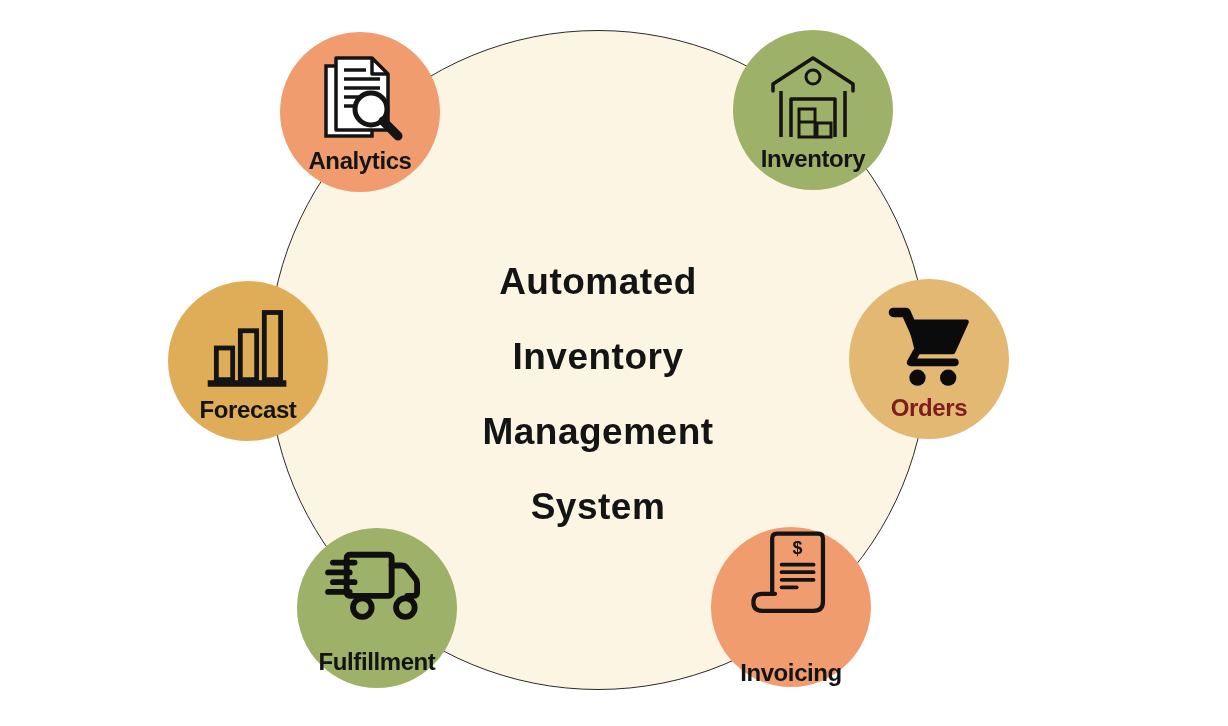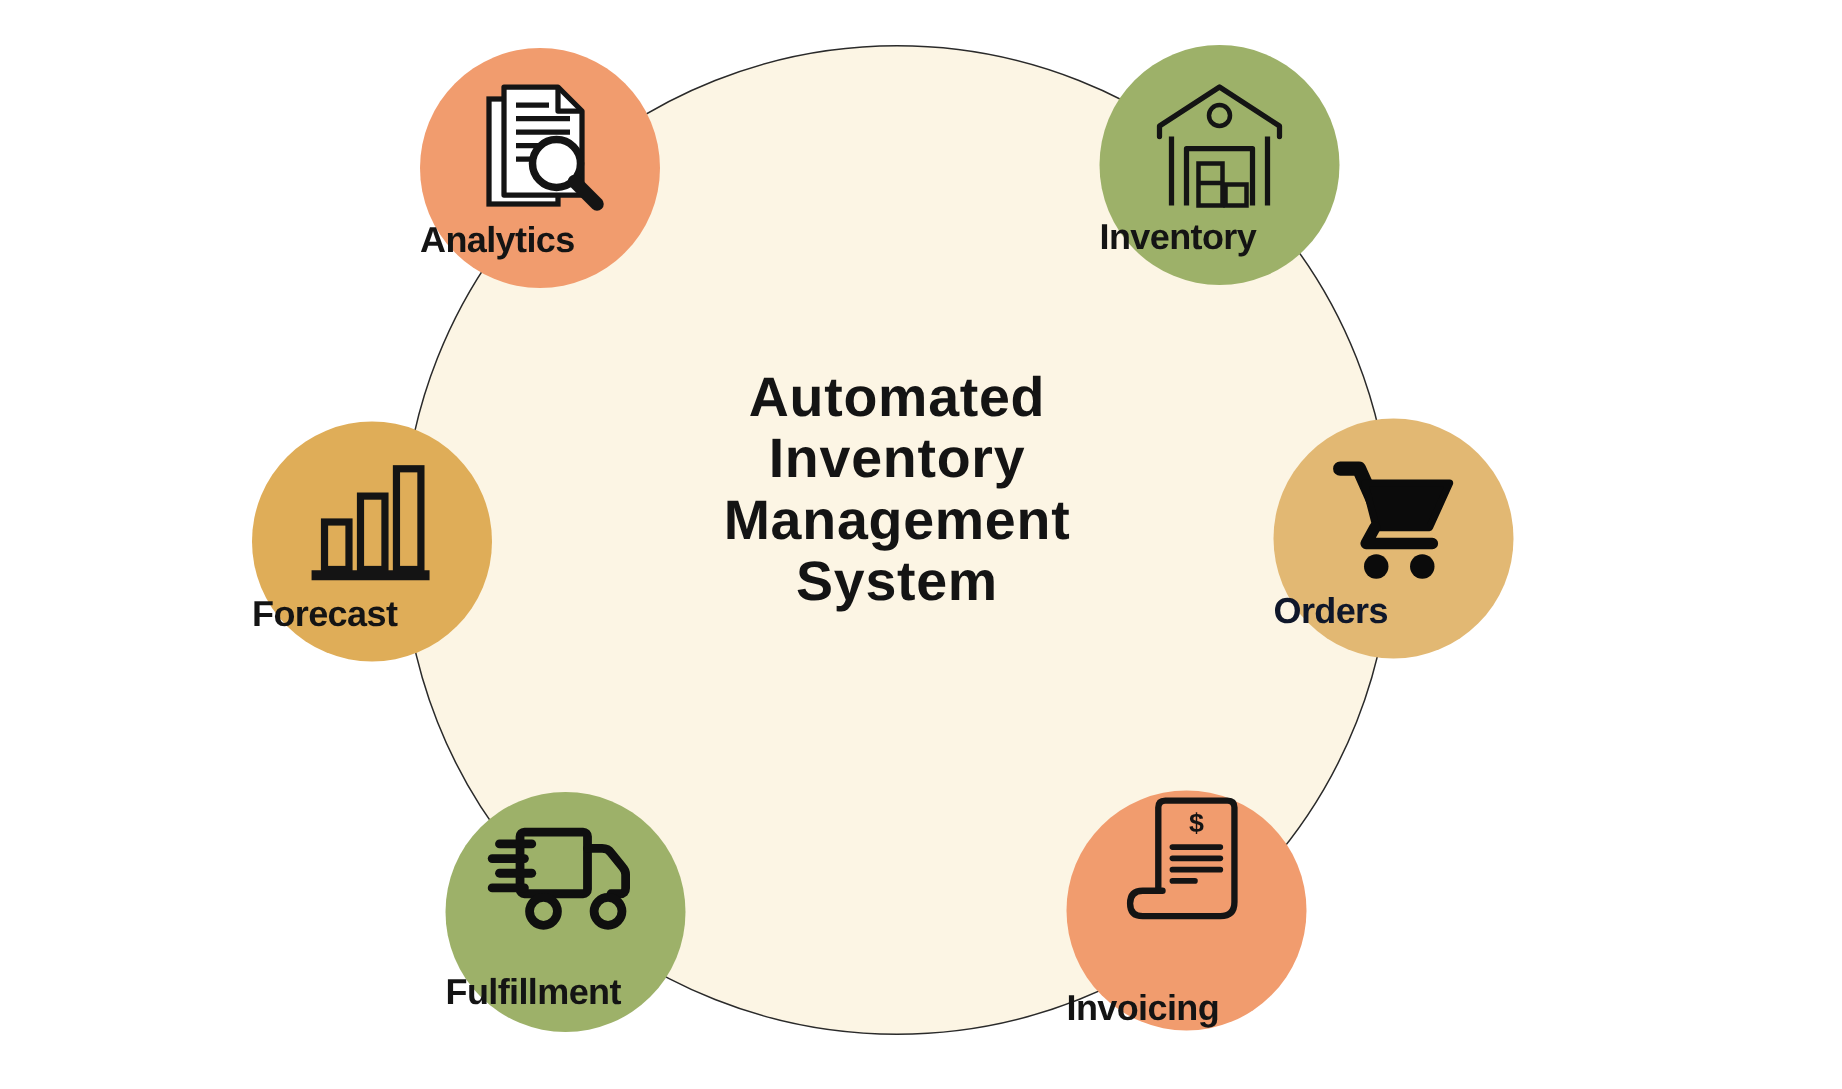--- a/index.html
+++ b/index.html
@@ -26,31 +26,32 @@
   }
   .hub-title {
     position: absolute;
     left: 398px;
     top: 244px;
     width: 400px;
     text-align: center;
     font-size: 37px;
     font-weight: 700;
     letter-spacing: 0.5px;
-    line-height: 41px;
+    line-height: 75px;
     white-space: pre-line;
   }
   
   .node {
     position: absolute;
     width: 160px;
     height: 160px;
     border-radius: 50%;
     display: flex;
     flex-direction: column;
+    align-items: center;
     justify-content: center;
     padding-top: 2px;
     box-sizing: border-box;
   }
   .node .icon {
     height: 94px;
     display: flex;
     align-items: center;
     justify-content: center;
   }
@@ -131,21 +132,21 @@
   <div class="node node-orders" style="background-color: rgb(226, 184, 115);">
     <span class="icon">
       <svg width="96" height="94" viewBox="0 0 100 98">
         <path d="M13 14 H26 L38 41" fill="none" stroke="#0b0b0b" stroke-width="10" stroke-linecap="round" stroke-linejoin="round"></path>
         <path d="M30 24 H89 L75 55 H38 Z" fill="#0b0b0b" stroke="#0b0b0b" stroke-width="5" stroke-linejoin="round"></path>
         <path d="M37 55 L31 66 H77" fill="none" stroke="#0b0b0b" stroke-width="8" stroke-linecap="round" stroke-linejoin="round"></path>
         <circle cx="38" cy="82" r="8.5" fill="#0b0b0b"></circle>
         <circle cx="70" cy="82" r="8.5" fill="#0b0b0b"></circle>
       </svg>
     </span>
-    <span class="node-label" style="color: #0f172a;">Orders</span>
+    <span class="node-label" style="color: #7f1d1d;">Orders</span>
   </div>
 
   <div class="node node-fulfillment" style="background-color: rgb(157, 177, 105);">
     <span class="icon">
       <svg width="108" height="88" viewBox="0 0 110 90">
         <rect x="24" y="10" width="46" height="42" rx="3" fill="none" stroke="#0f0f0f" stroke-width="6" stroke-linejoin="round"></rect>
         <path d="M70 21 h10 q4 0 6 3 l8 10 q2 2 2 5 v9 q0 4 -4 4 h-6" fill="none" stroke="#0f0f0f" stroke-width="6" stroke-linejoin="round" stroke-linecap="round"></path>
         <line x1="10" y1="18" x2="32" y2="18" stroke="#0f0f0f" stroke-width="6" stroke-linecap="round"></line>
         <line x1="5" y1="28" x2="27" y2="28" stroke="#0f0f0f" stroke-width="6" stroke-linecap="round"></line>
         <line x1="10" y1="38" x2="32" y2="38" stroke="#0f0f0f" stroke-width="6" stroke-linecap="round"></line>

